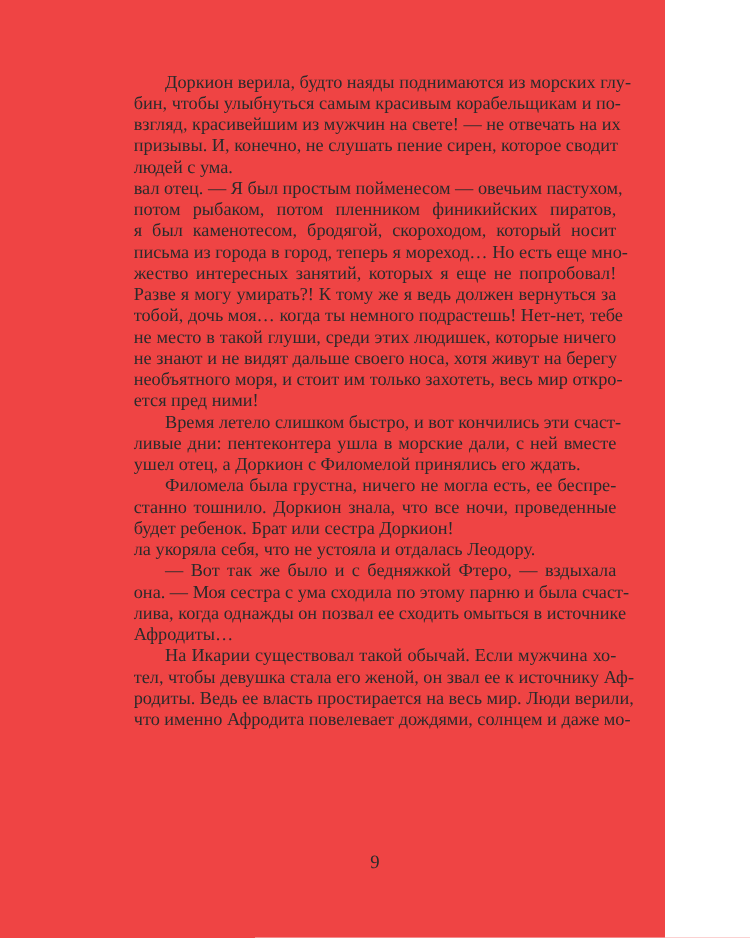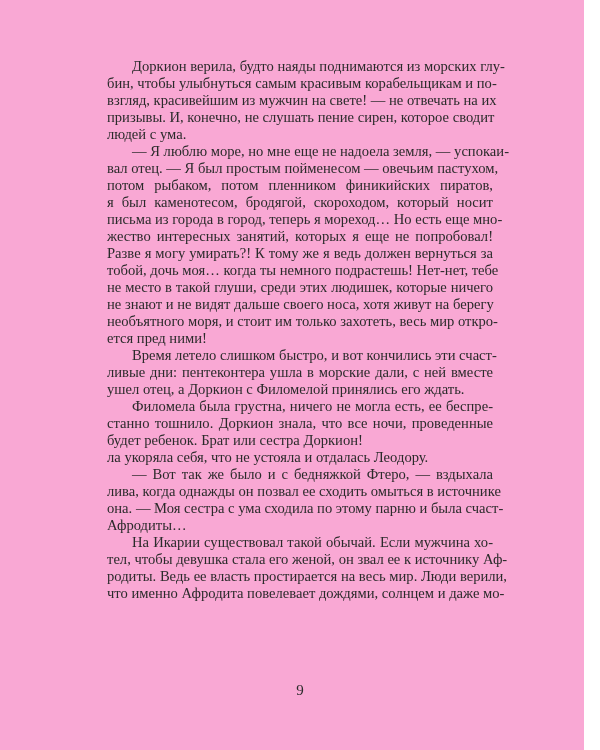--- a/index.html
+++ b/index.html
@@ -9,23 +9,23 @@
   }
   body {
     width: 600px;
     height: 750px;
     position: relative;
     overflow: hidden;
   }
   .page {
     position: absolute;
     left: 0; top: 0;
-    width: 584px;
+    width: 532px;
     height: 750px;
-    background: #f9a8d4;
+    background: #ef4444;
   }
   .text-block {
     position: absolute;
     left: 107px;
     top: 58px;
     width: 386px;
     font-family: "Liberation Serif", "DejaVu Serif", serif;
     font-size: 14.6px;
     line-height: 17px;
     color: #2b2b2b;
@@ -60,21 +60,20 @@
 <div class="page">
   <div class="text-block" id="text-block">
       <div>
         <span class="line first">Доркион верила, будто наяды поднимаются из морских глу-</span>
         <span class="line">бин, чтобы улыбнуться самым красивым корабельщикам и по-</span>
         <span class="line">взгляд, красивейшим из мужчин на свете! — не отвечать на их</span>
         <span class="line">призывы. И, конечно, не слушать пение сирен, которое сводит</span>
         <span class="line last">людей с ума.</span>
       </div>
       <div>
-        <span class="line first">— Я люблю море, но мне еще не надоела земля, — успокаи-</span>
         <span class="line">вал отец. — Я был простым пойменесом — овечьим пастухом,</span>
         <span class="line">потом рыбаком, потом пленником финикийских пиратов,</span>
         <span class="line">я был каменотесом, бродягой, скороходом, который носит</span>
         <span class="line">письма из города в город, теперь я мореход… Но есть еще мно-</span>
         <span class="line">жество интересных занятий, которых я еще не попробовал!</span>
         <span class="line">Разве я могу умирать?! К тому же я ведь должен вернуться за</span>
         <span class="line">тобой, дочь моя… когда ты немного подрастешь! Нет-нет, тебе</span>
         <span class="line">не место в такой глуши, среди этих людишек, которые ничего</span>
         <span class="line">не знают и не видят дальше своего носа, хотя живут на берегу</span>
         <span class="line">необъятного моря, и стоит им только захотеть, весь мир откро-</span>
@@ -88,22 +87,22 @@
       <div>
         <span class="line first">Филомела была грустна, ничего не могла есть, ее беспре-</span>
         <span class="line">станно тошнило. Доркион знала, что все ночи, проведенные</span>
         <span class="line last">будет ребенок. Брат или сестра Доркион!</span>
       </div>
       <div>
         <span class="line last">ла укоряла себя, что не устояла и отдалась Леодору.</span>
       </div>
       <div>
         <span class="line first">— Вот так же было и с бедняжкой Фтеро, — вздыхала</span>
+        <span class="line">она. — Моя сестра с ума сходила по этому парню и была счаст-</span>
         <span class="line">лива, когда однажды он позвал ее сходить омыться в источнике</span>
-        <span class="line">она. — Моя сестра с ума сходила по этому парню и была счаст-</span>
         <span class="line last">Афродиты…</span>
       </div>
       <div>
         <span class="line first">На Икарии существовал такой обычай. Если мужчина хо-</span>
         <span class="line">тел, чтобы девушка стала его женой, он звал ее к источнику Аф-</span>
         <span class="line">родиты. Ведь ее власть простирается на весь мир. Люди верили,</span>
         <span class="line">что именно Афродита повелевает дождями, солнцем и даже мо-</span>
       </div>
     </div>
   <div class="page-number">9</div>

